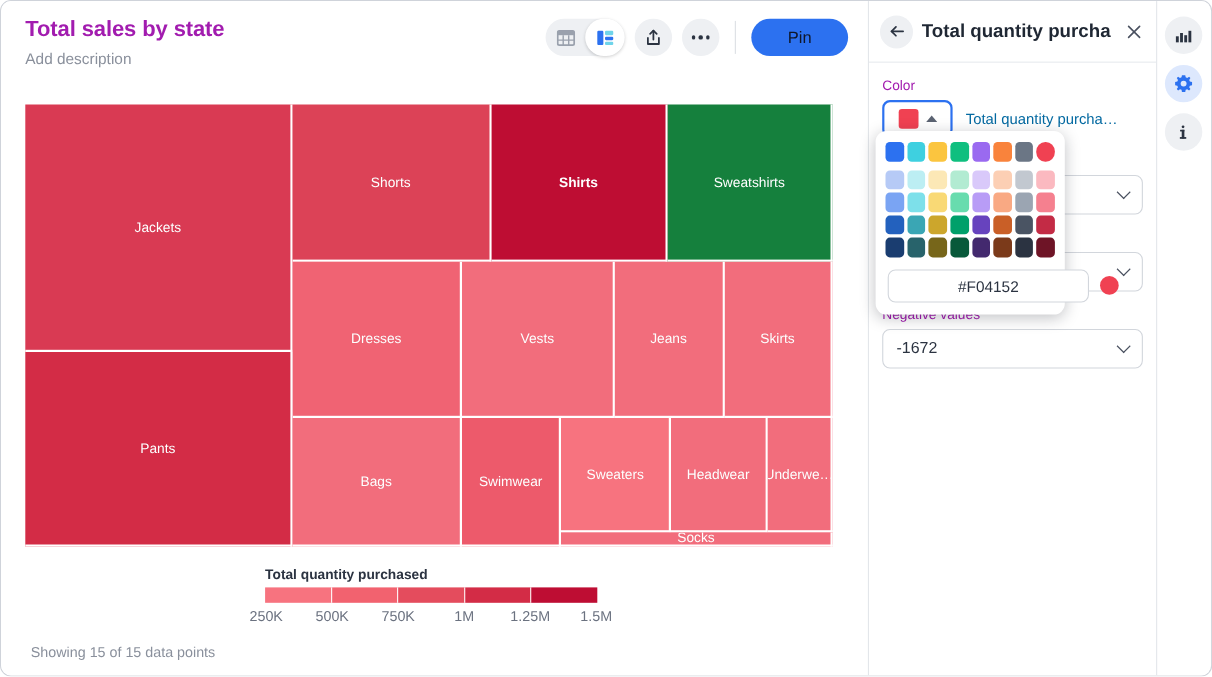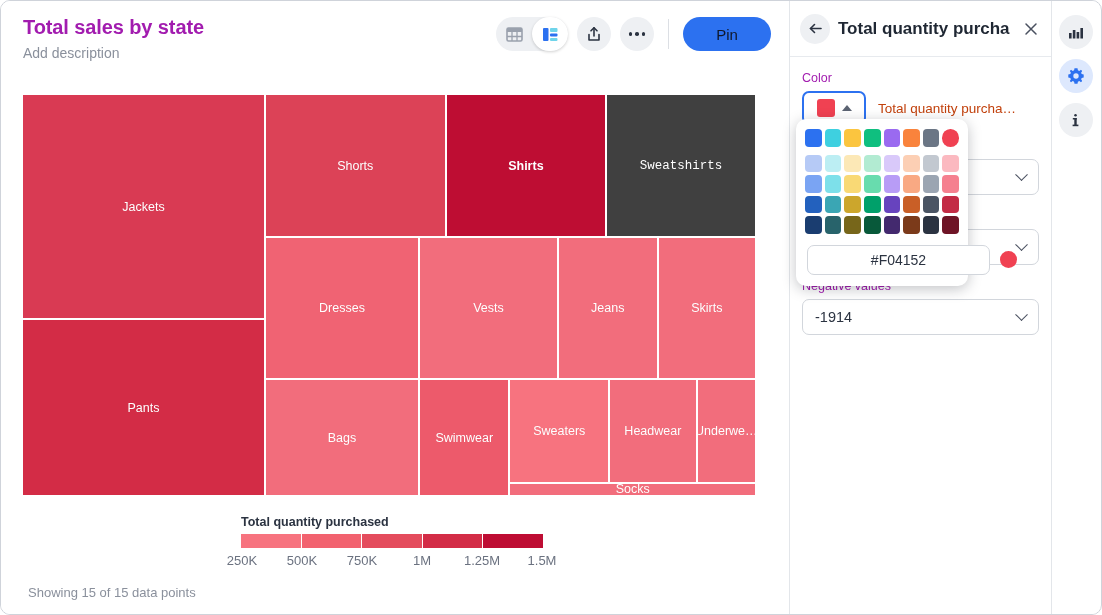--- a/index.html
+++ b/index.html
@@ -242,21 +242,21 @@
     width: 18px; height: 18px; border-radius: 3px;
   }
   .caret-up {
     width: 0; height: 0;
     border-left: 5px solid transparent;
     border-right: 5px solid transparent;
     border-bottom: 6px solid #5b6372;
   }
   .color-field-name {
     font-size: 13.5px;
-    color: #c2410c;
+    color: #0369a1;
     white-space: nowrap;
     overflow: hidden;
   }
 
   .select {
     position: relative;
     height: 36px;
     border: 1px solid #d2d6dc;
     border-radius: 7px;
     background: #ffffff;
@@ -399,21 +399,21 @@
     <div class="chart-area" id="treemap">
         <div class="tile" style="left: 0%; top: 0%; width: 33.1%; height: 56%; background: rgb(217, 58, 83);">
           <span class="lbl">Jackets</span>
         </div>
         <div class="tile" style="left: 33.1%; top: 0%; width: 24.6%; height: 35.6%; background: rgb(220, 66, 87);">
           <span class="lbl">Shorts</span>
         </div>
         <div class="tile" style="left: 57.7%; top: 0%; width: 21.9%; height: 35.6%; background: rgb(190, 13, 51); font-weight: bold;">
           <span class="lbl">Shirts</span>
         </div>
-        <div class="tile" style="left: 79.6%; top: 0%; width: 20.4%; height: 35.6%; background: #404040; font-family: Liberation Mono, monospace;">
+        <div class="tile" style="left: 79.6%; top: 0%; width: 20.4%; height: 35.6%; background: #15803d;">
           <span class="lbl">Sweatshirts</span>
         </div>
         <div class="tile" style="left: 33.1%; top: 35.6%; width: 21%; height: 35.3%; background: rgb(240, 99, 115);">
           <span class="lbl">Dresses</span>
         </div>
         <div class="tile" style="left: 54.1%; top: 35.6%; width: 18.9%; height: 35.3%; background: rgb(242, 109, 124);">
           <span class="lbl">Vests</span>
         </div>
         <div class="tile" style="left: 73%; top: 35.6%; width: 13.6%; height: 35.3%; background: rgb(242, 109, 124);">
           <span class="lbl">Jeans</span>
@@ -500,21 +500,21 @@
       </div>
 
       <div class="field-label">U</div>
       <div class="select">
         <span>Auto</span>
         <span class="chev"></span>
       </div>
 
       <div class="field-label">Negative values</div>
       <div class="select">
-        <span>-1914</span>
+        <span>-1672</span>
         <span class="chev"></span>
       </div>
 
       <div class="color-popup">
         <div class="sw-row top" id="pal-base">
             <div class="sw-cell" style="background: rgb(44, 113, 240);"></div>
             <div class="sw-cell" style="background: rgb(62, 208, 224);"></div>
             <div class="sw-cell" style="background: rgb(251, 197, 63);"></div>
             <div class="sw-cell" style="background: rgb(15, 191, 127);"></div>
             <div class="sw-cell" style="background: rgb(154, 106, 240);"></div>

